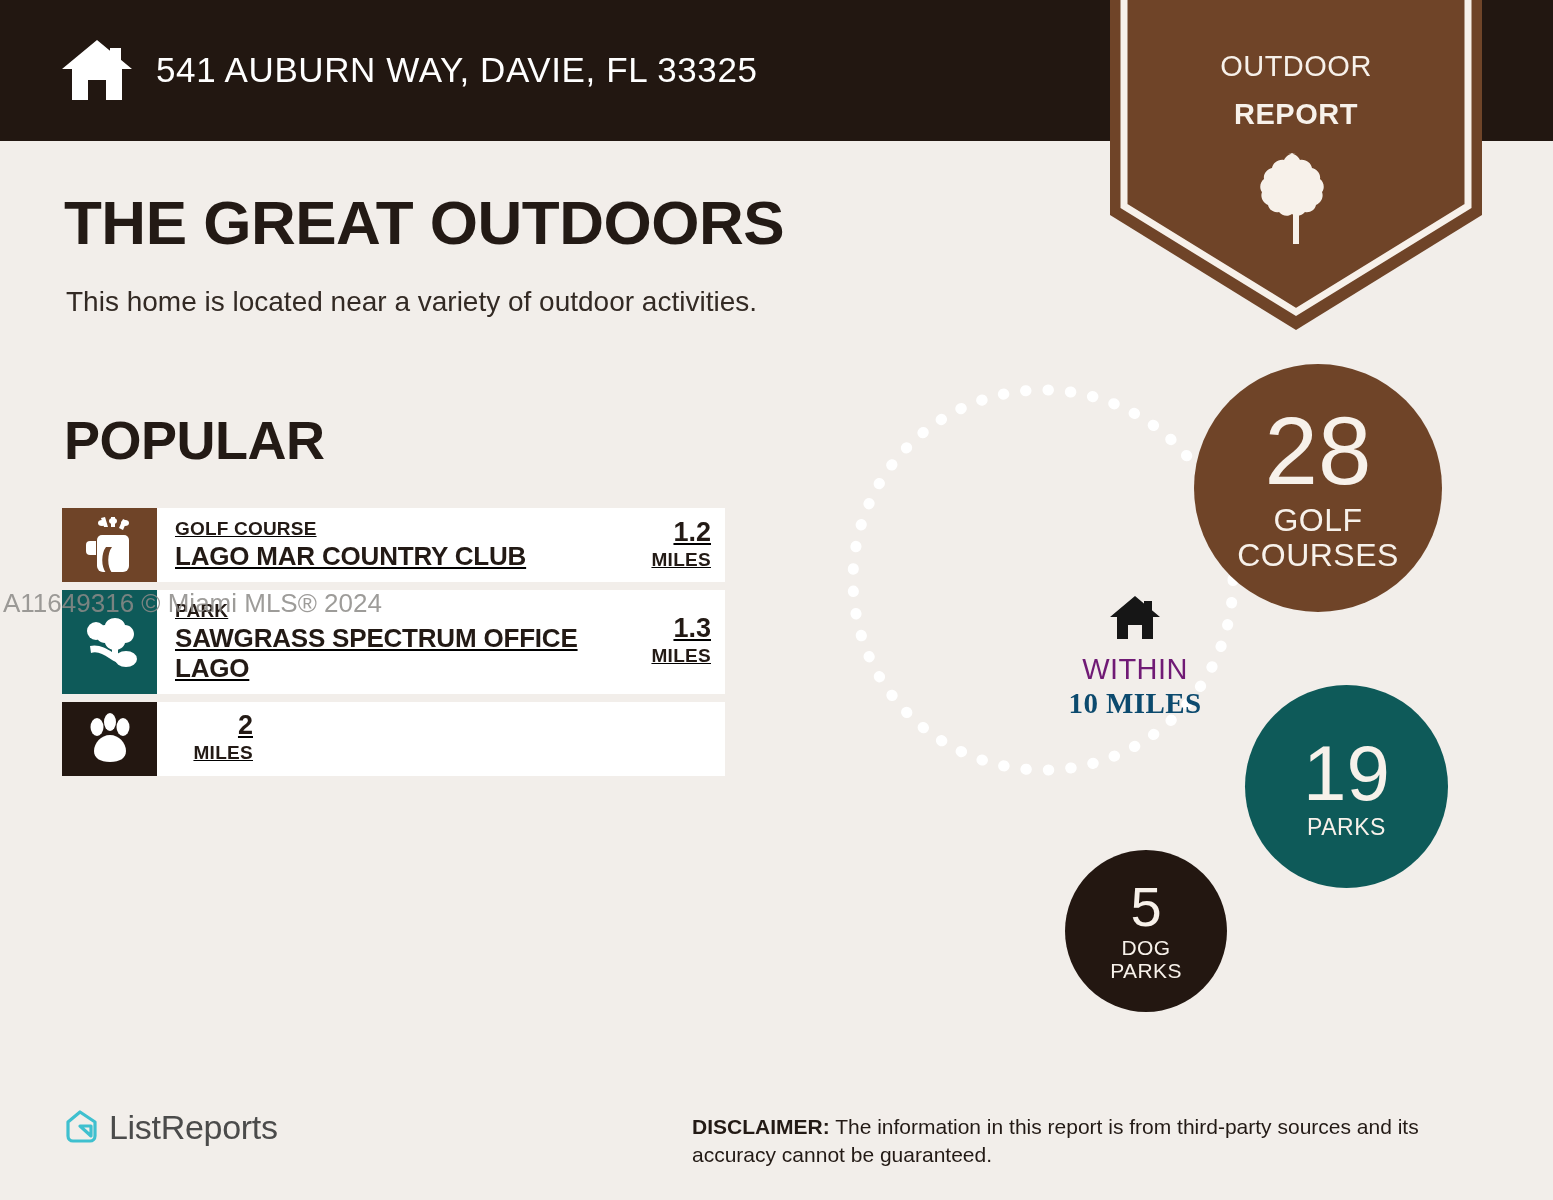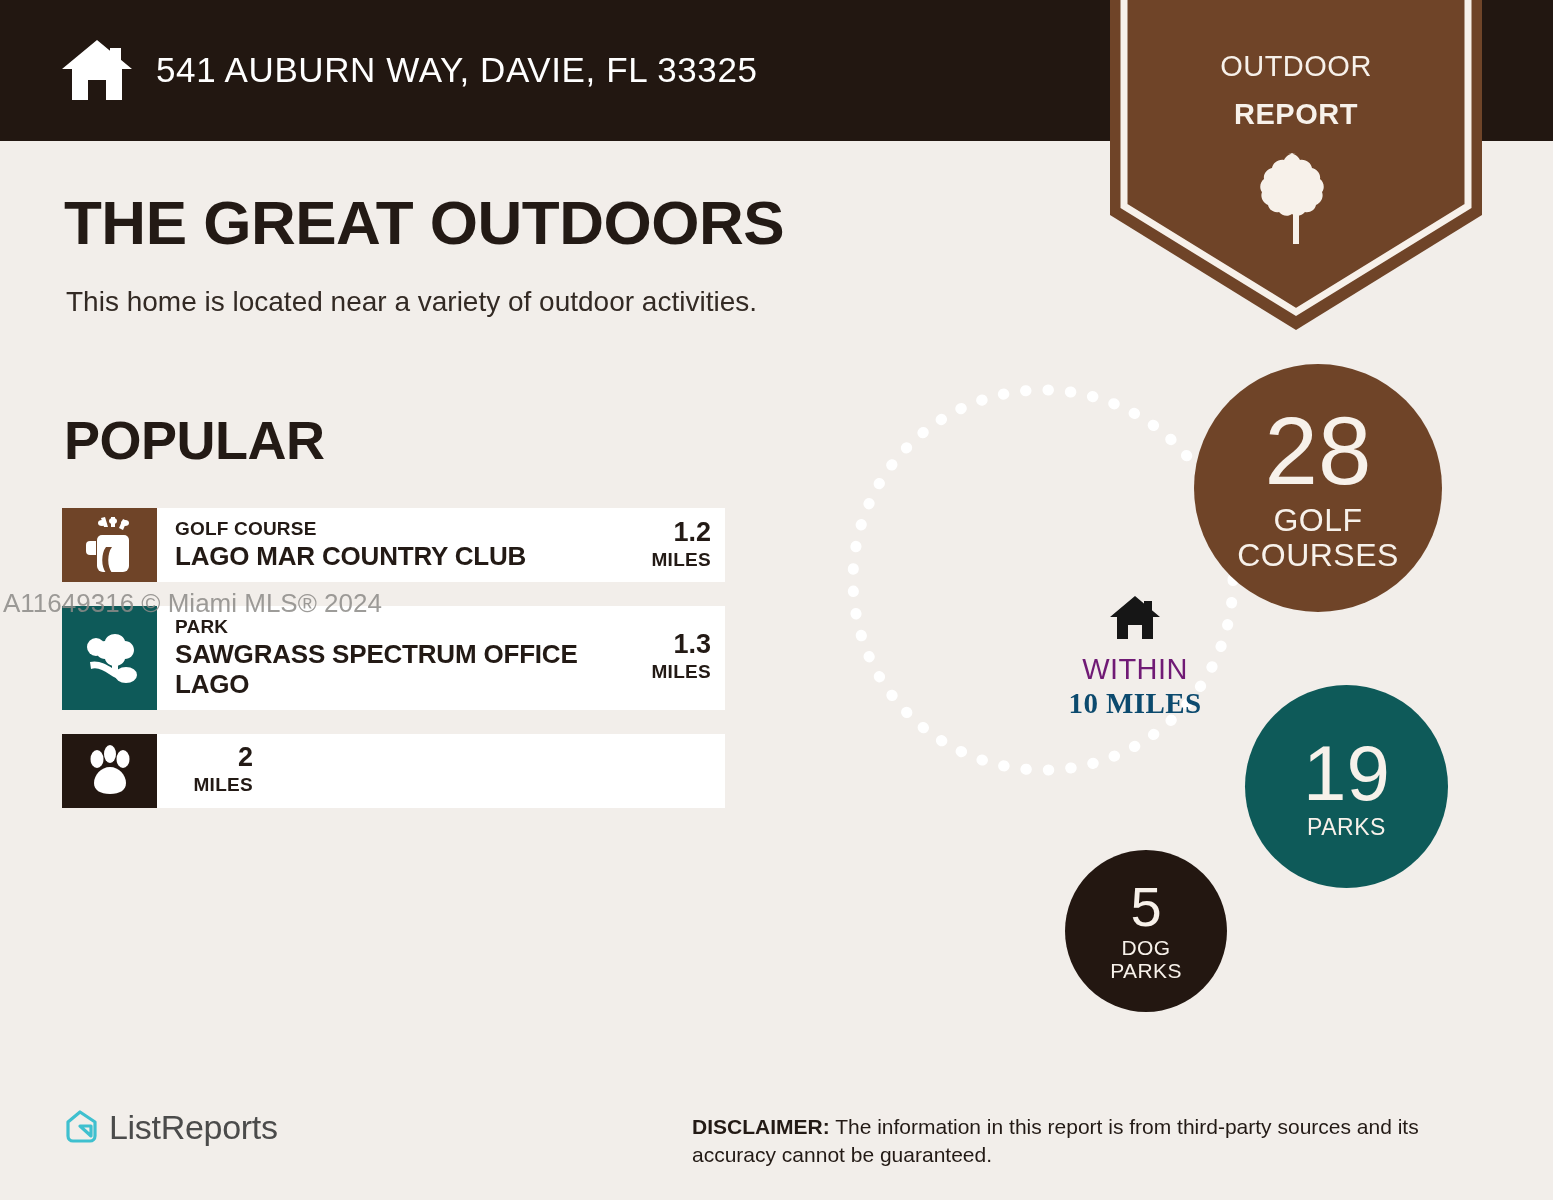--- a/index.html
+++ b/index.html
@@ -100,23 +100,24 @@
   
   #popular-list {
     position: absolute;
     left: 62px; top: 508px;
     width: 663px;
   }
   .popular-row {
     position: relative;
     display: flex;
     align-items: stretch;
-    margin-bottom: 24px;
+    margin-bottom: 8px;
     background: #ffffff;
     min-height: 74px;
+    text-decoration: underline;
   }
   .row-icon-tile {
     flex: 0 0 95px;
     width: 95px;
     display: flex;
     align-items: center;
     justify-content: center;
   }
   .row-icon-tile svg { display: block; }
   .row-body {

